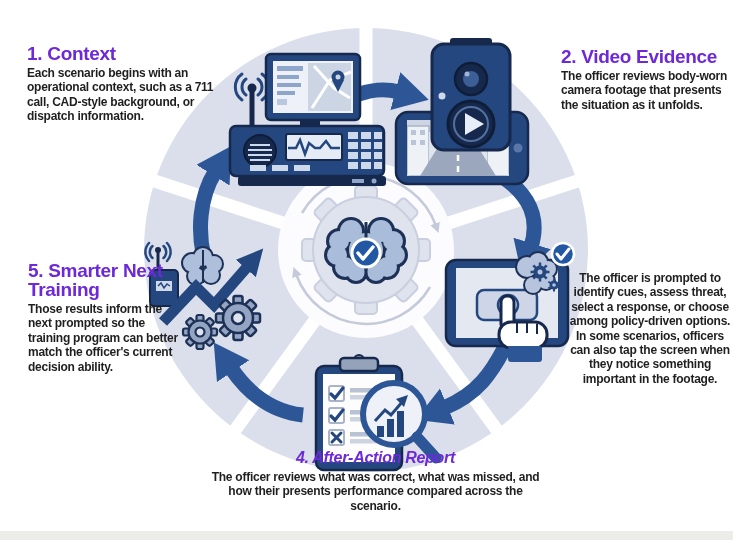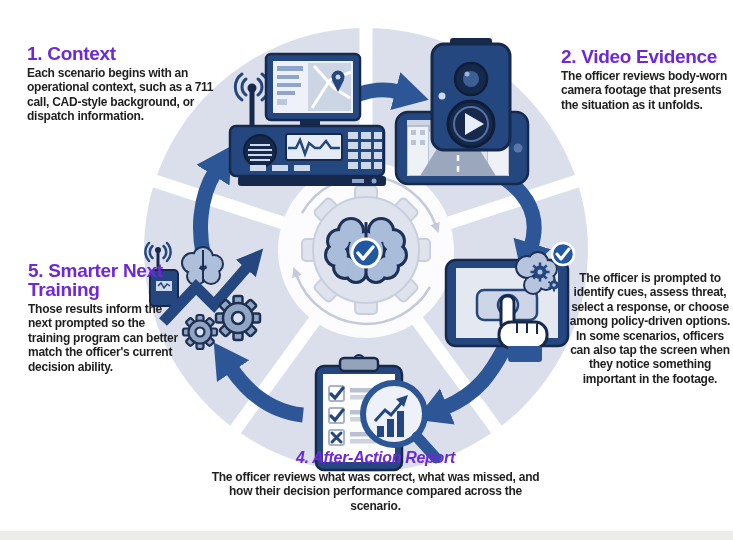--- a/index.html
+++ b/index.html
@@ -378,21 +378,21 @@
     <h2>2. Video Evidence</h2>
     <p>The officer reviews body-worn camera footage that presents the situation as it unfolds.</p>
   </div>
 
   <div class="step step-3">
     <p>The officer is prompted to identify cues, assess threat, select a response, or choose among policy-driven options. In some scenarios, officers can also tap the screen when they notice something important in the footage.</p>
   </div>
 
   <div class="step step-4">
     <h2>4. After-Action Report</h2>
-    <p>The officer reviews what was correct, what was missed, and how their decision performance compared across the scenario.</p>
+    <p>The officer reviews what was correct, what was missed, and how their presents performance compared across the scenario.</p>
   </div>
 
   <div class="step step-5">
     <h2>5. Smarter Next Training</h2>
     <p>Those results inform the next prompted so the training program can better match the officer's current decision ability.</p>
   </div>
 
   <div class="bottom-edge"></div>
 </div>
 

